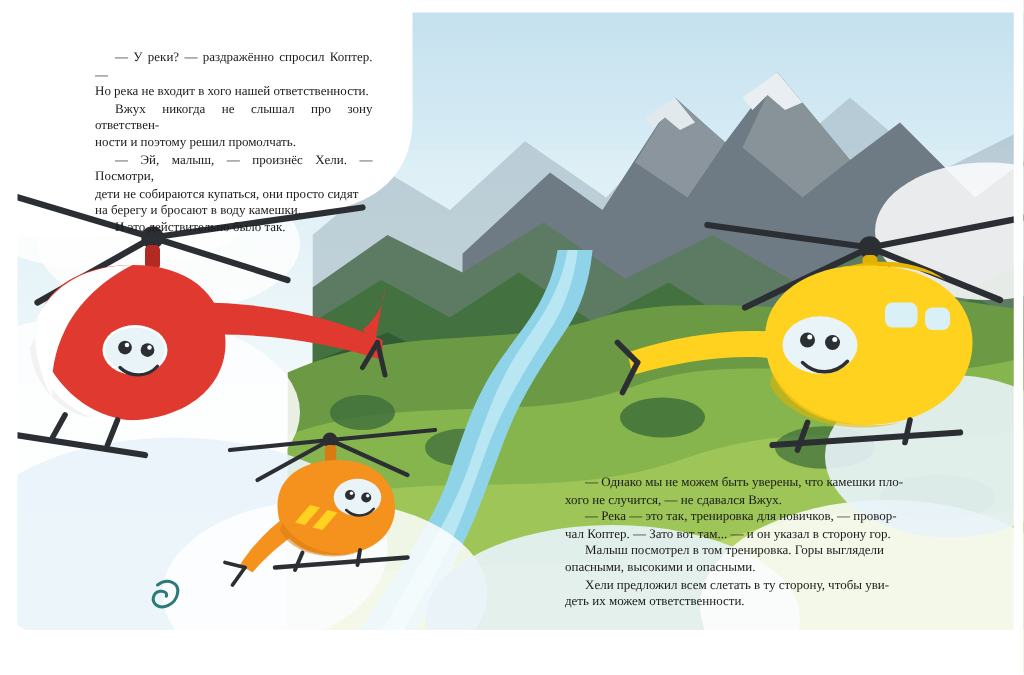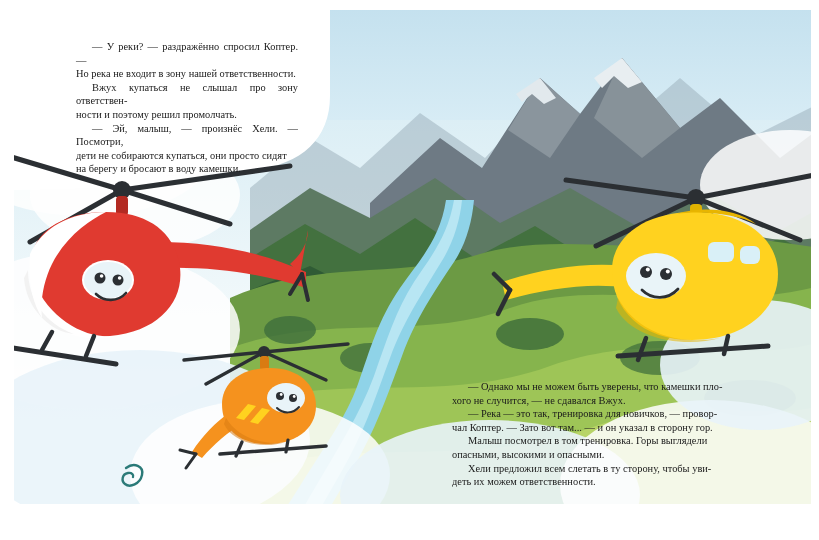--- a/index.html
+++ b/index.html
@@ -231,26 +231,27 @@
 
   </div>
 
   <div class="top-white"></div>
   <div class="left-white"></div>
   <div class="right-white"></div>
   <div class="bottom-white"></div>
 
   <div class="textbox" style="left:76px;top:40px;width:222px;">
     <p class="ind">— У реки? — раздражённо спросил Коптер. —</p>
-    <p>Но река не входит в зону нашей ответственности.</p>
-    <p class="ind">Вжух купаться не слышал про зону ответствен-</p>
+    <p>Но река не входит в хого нашей ответственности.</p>
+    <p class="ind">Вжух никогда не слышал про зону ответствен-</p>
     <p>ности и поэтому решил промолчать.</p>
     <p class="ind">— Эй, малыш, — произнёс Хели. — Посмотри,</p>
     <p>дети не собираются купаться, они просто сидят</p>
     <p>на берегу и бросают в воду камешки.</p>
+    <p class="ind">И это действительно было так.</p>
   </div>
 
   <div class="textbox" style="left:452px;top:380px;width:305px;">
     <p class="ind">— Однако мы не можем быть уверены, что камешки пло-</p>
     <p>хого не случится, — не сдавался Вжух.</p>
     <p class="ind">— Река — это так, тренировка для новичков, — провор-</p>
     <p>чал Коптер. — Зато вот там... — и он указал в сторону гор.</p>
     <p class="ind">Малыш посмотрел в том тренировка. Горы выглядели</p>
     <p>опасными, высокими и опасными.</p>
     <p class="ind">Хели предложил всем слетать в ту сторону, чтобы уви-</p>

